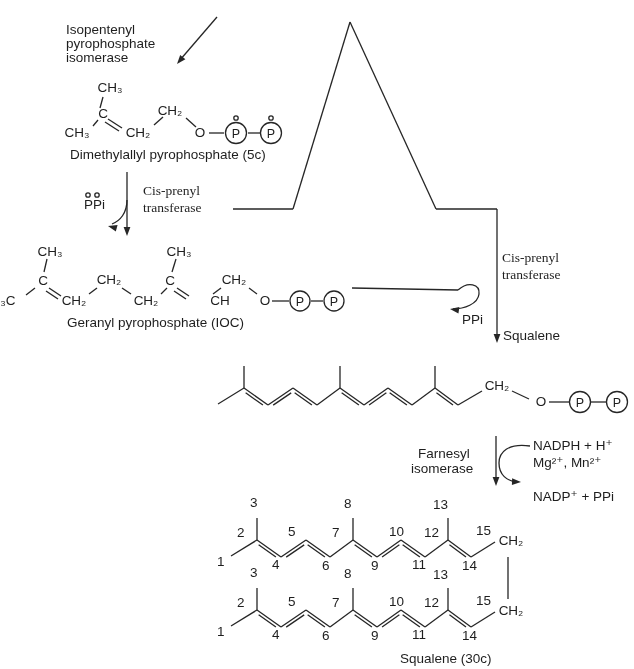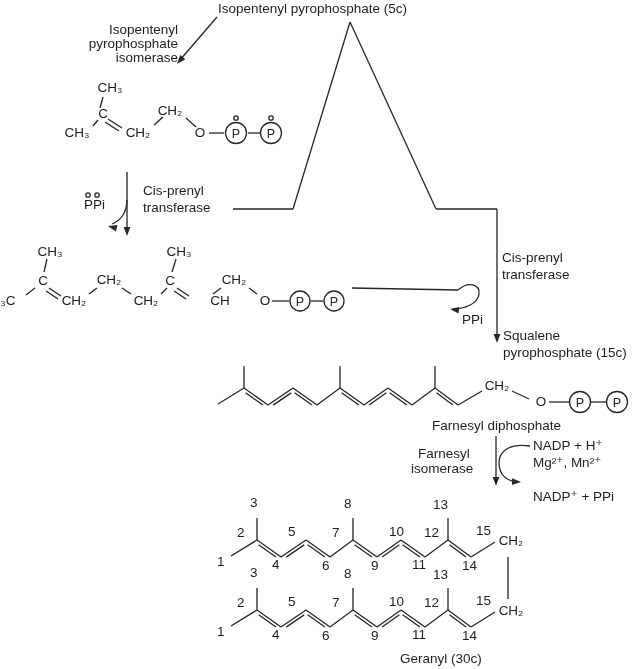--- a/index.html
+++ b/index.html
@@ -1,22 +1,22 @@
 <!DOCTYPE html>
 <html><head>
 <meta charset="utf-8">
 <style>
   html,body{margin:0;padding:0;background:#fff;}
   .canvas{position:relative;width:634px;height:669px;background:#ffffff;overflow:hidden;
           font-family:"Liberation Sans","DejaVu Sans",sans-serif;color:#1e1e1e;}
   svg.overlay{position:absolute;left:0;top:0;}
   .t{position:absolute;font-size:13.5px;line-height:14px;white-space:nowrap;}
   .blk .ln{display:block;}
-  .ctr{text-align:right;}
-  .lh17 .ln{line-height:17px;}
+  .ctr{text-align:left;}
+  .lh17 .ln{line-height:17px;font-family:Liberation Serif, serif;}
   .atom{transform:translate(-50%,-50%);}
   .ptxt{font-size:12.5px;fill:#1e1e1e;font-family:"Liberation Sans","DejaVu Sans",sans-serif;}
 </style>
 </head>
 <body>
 
 <div class="canvas" id="canvas">
 
   <svg class="overlay" width="634" height="669" viewBox="0 0 634 669">
 
@@ -156,57 +156,56 @@
       </g>
 
     <text class="ptxt" x="236" y="137.5" text-anchor="middle">P</text>
     <text class="ptxt" x="271" y="137.5" text-anchor="middle">P</text>
     <text class="ptxt" x="300" y="305.5" text-anchor="middle">P</text>
     <text class="ptxt" x="334" y="305.5" text-anchor="middle">P</text>
     <text class="ptxt" x="580" y="406.5" text-anchor="middle">P</text>
     <text class="ptxt" x="617" y="406.5" text-anchor="middle">P</text>
   </svg>
 
-  <div class="t" style="left:218px;top:2px">Isopentenyl pyrophosphate (5c)</div>
 
   <div class="t blk ctr" style="left:66px;top:23px;width:112px">
     <span class="ln">Isopentenyl</span>
     <span class="ln">pyrophosphate</span>
     <span class="ln">isomerase</span>
   </div>
 
+  <div class="t" style="left:70px;top:148px">Dimethylallyl pyrophosphate (5c)</div>
 
   <div class="t" style="left:84px;top:198px">PPi</div>
 
   <div class="t blk lh17" style="left:143px;top:182px">
     <span class="ln">Cis-prenyl</span>
     <span class="ln">transferase</span>
   </div>
 
+  <div class="t" style="left:67px;top:316px">Geranyl pyrophosphate (IOC)</div>
 
   <div class="t blk lh17" style="left:502px;top:249px">
     <span class="ln">Cis-prenyl</span>
     <span class="ln">transferase</span>
   </div>
 
   <div class="t" style="left:462px;top:313px">PPi</div>
 
   <div class="t" style="left:503px;top:329px">Squalene</div>
-  <div class="t" style="left:503px;top:346px">pyrophosphate (15c)</div>
-
-  <div class="t" style="left:432px;top:419px">Farnesyl diphosphate</div>
+
 
   <div class="t" style="left:418px;top:447px">Farnesyl</div>
   <div class="t" style="left:411px;top:462px">isomerase</div>
 
-  <div class="t" style="left:533px;top:439px">NADP + H⁺</div>
+  <div class="t" style="left:533px;top:439px">NADPH + H⁺</div>
   <div class="t" style="left:533px;top:456px">Mg²⁺, Mn²⁺</div>
   <div class="t" style="left:533px;top:490px">NADP⁺ + PPi</div>
 
-  <div class="t" style="left:400px;top:652px">Geranyl (30c)</div>
+  <div class="t" style="left:400px;top:652px">Squalene (30c)</div>
 
   <div class="t atom" style="left:110px;top:88px">CH₃</div>
   <div class="t atom" style="left:103px;top:114px">C</div>
   <div class="t atom" style="left:77px;top:133px">CH₃</div>
   <div class="t atom" style="left:138px;top:133px">CH₂</div>
   <div class="t atom" style="left:170px;top:111px">CH₂</div>
   <div class="t atom" style="left:200px;top:133px">O</div>
 
   <div class="t atom" style="left:50px;top:252px">CH₃</div>
   <div class="t atom" style="left:3px;top:301px">H₃C</div>

